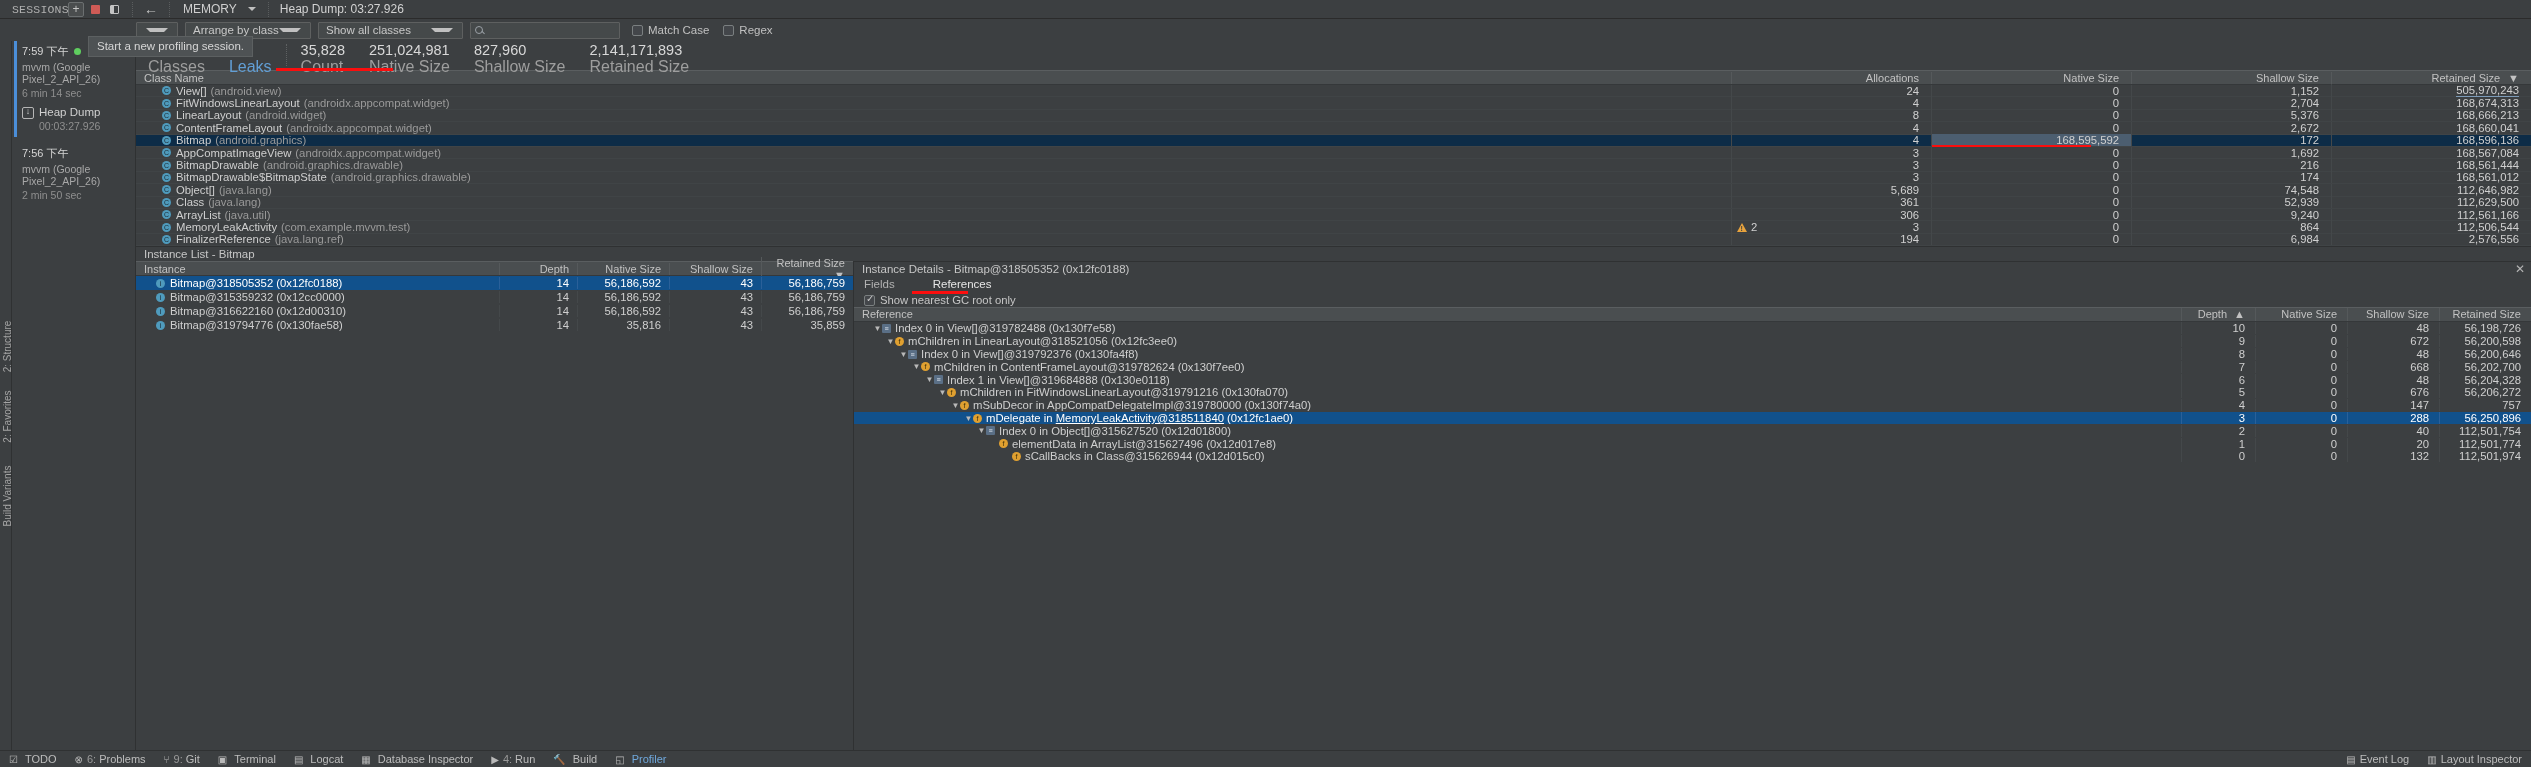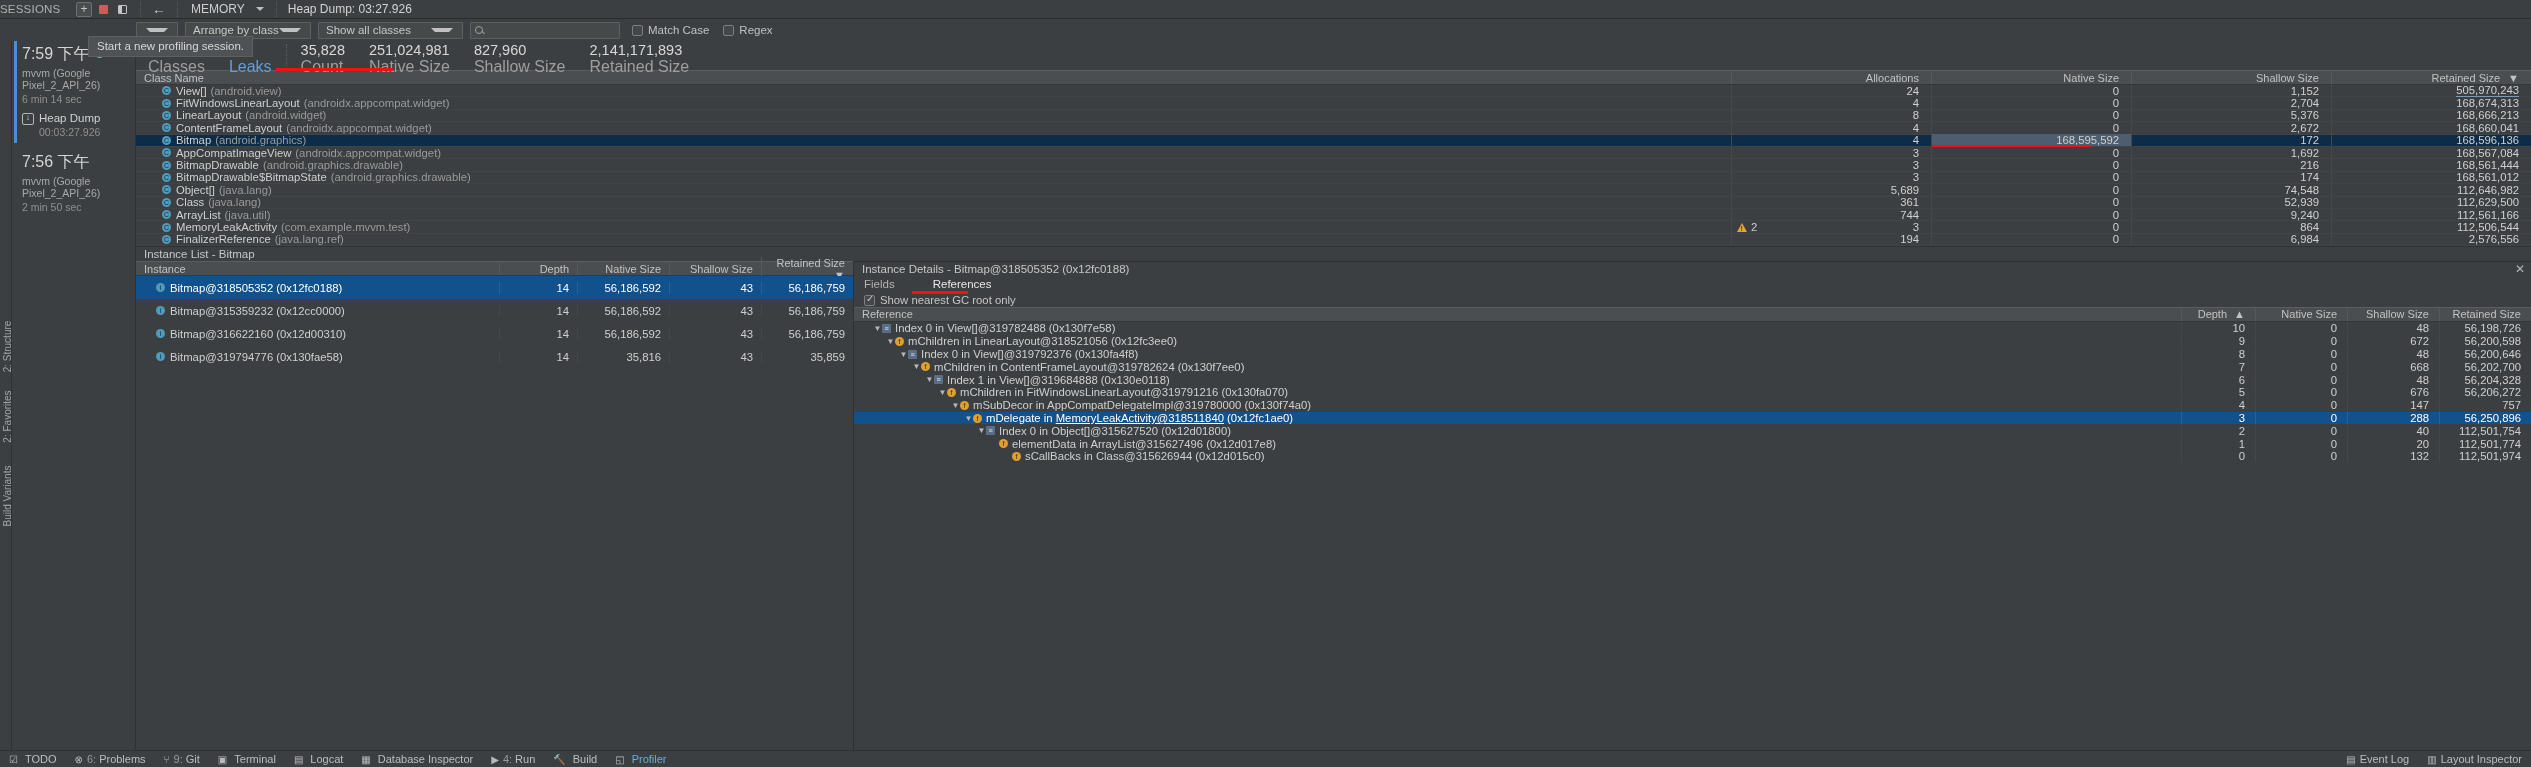--- a/index.html
+++ b/index.html
@@ -13,21 +13,21 @@
   }
   .app { position: relative; width: 2531px; height: 767px; display: flex; flex-direction: column; }
 
   
   .toolbar {
     height: 19px; display: flex; align-items: center;
     background: #3c3f41; border-bottom: 1px solid #2b2b2b;
     flex: none;
   }
   .sessions-label {
-    width: 76px; padding-left: 0; font-size: 11.5px; color: #b0b0b0; letter-spacing: .2px;
+    width: 68px; padding-left: 12px; font-size: 11.5px; color: #b0b0b0; letter-spacing: .2px; font-family: Liberation Mono, monospace;
   }
   .tb-btn {
     width: 16px; height: 15px; margin-right: 3px;
     display: flex; align-items: center; justify-content: center;
     border-radius: 2px; color: #c4c4c4; font-size: 12px; line-height: 1;
   }
   .tb-btn.framed { border: 1px solid #6b6f70; background: #4a4d4e; }
   .sq-red { width: 9px; height: 9px; background: #cf5b56; border-radius: 1px; }
   .sq-split { width: 9px; height: 9px; border: 1.5px solid #c4c4c4; border-radius: 1px; position: relative; }
   .sq-split:after { content:""; position:absolute; left:0; top:0; bottom:0; width:3px; background:#c4c4c4; }
@@ -89,21 +89,21 @@
   .sessions {
     width: 124px; flex: none; background: #3c3f41; border-right: 1px solid #2f3132;
     padding-top: 0px; position: relative;
   }
   .session {
     position: relative; padding: 3px 4px 5px 10px;
   }
   .session.active:before {
     content: ""; position: absolute; left: 2px; top: 0; bottom: 0; width: 3px; background: #4b8ed8;
   }
-  .s-time { font-size: 16px; color: #d4d4d4; display: flex; align-items: center; }
+  .s-time { font-size: 11px; color: #d4d4d4; display: flex; align-items: center; }
   .dot-green { width: 7px; height: 7px; border-radius: 50%; background: #5fce5f; margin-left: 6px; }
   .s-device { font-size: 10.5px; color: #a8a8a8; margin-top: 2px; }
   .s-dur { font-size: 10.5px; color: #8f8f8f; margin-top: 2px; }
   .s-child { display: flex; align-items: flex-start; margin-top: 7px; }
   .dl-icon { width: 12px; height: 12px; border: 1.2px solid #b6b6b6; border-radius: 2px;
              position: relative; flex: none; margin-right: 5px; margin-top:1px; }
   .dl-icon:before { content:"↓"; position:absolute; left:0; right:0; top:-3px; text-align:center;
                     font-size:9px; color:#d0d0d0; line-height:12px;}
   .s-child-txt { font-size: 11.5px; color: #d0d0d0; }
   .s-child-sub { font-size: 10.5px; color: #8f8f8f; margin-left: 17px; margin-top: 1px; }
@@ -158,21 +158,21 @@
     height: 15px; background: #3c3f41; display: flex; align-items: center;
     font-size: 11.5px; color: #c6c6c6; padding-left: 8px; border-top: 1px solid #2f3132;
   }
   .lower { flex: 1; display: flex; min-height: 0; }
   .instlist { width: 718px; flex: none; display: flex; flex-direction: column; border-right: 1px solid #2f3132; }
   .il-head { height: 15px; display: flex; align-items: center; background: #4a4e50;
              border-top: 1px solid #5a5e60; border-bottom: 1px solid #35383a; font-size: 11px; color: #c2c2c2; }
   .il-head .i-name { flex: 1; padding-left: 8px; }
   .il-col { width: 78px; text-align: right; padding-right: 8px; border-left: 1px solid #55595b; }
   .il-col.wide { width: 92px; }
-  .il-row { height: 23px; display: flex; align-items: center; font-size: 11.3px; color: #cfcfcf; }
+  .il-row { height: 14px; display: flex; align-items: center; font-size: 11.3px; color: #cfcfcf; }
   .il-row.sel { background: #11518c; color: #ffffff; }
   .il-row .i-name { flex: 1; padding-left: 20px; display: flex; align-items: center; }
   .iicon { width: 9px; height: 9px; border-radius: 50%; background: #4f9bbd; color:#16262e;
            font-size: 7px; line-height: 9px; text-align: center; margin-right: 5px; flex: none; }
   .il-row .il-col { border-left: 1px solid #44484a; padding-left: 12px; }
   .il-row.sel .il-col { border-left: 1px solid #2a6099; }
 
   
   .details { flex: 1; display: flex; flex-direction: column; min-width: 0; }
   .det-title {
@@ -453,21 +453,21 @@
               <div class="col-num">0</div>
               <div class="col-num">52,939</div>
               <div class="col-num">112,629,500</div>
             </div>
             <div class="ct-row">
               <div class="c-name">
                 <span class="cicon">C</span>
                 <span>ArrayList</span>
                 <span class="pkg">(java.util)</span>
               </div>
-              <div class="col-num">744</div>
+              <div class="col-num">306</div>
               <div class="col-num">0</div>
               <div class="col-num">9,240</div>
               <div class="col-num">112,561,166</div>
             </div>
             <div class="ct-row">
               <div class="c-name">
                 <span class="cicon">C</span>
                 <span>MemoryLeakActivity</span>
                 <span class="pkg">(com.example.mvvm.test)</span>
               </div>

